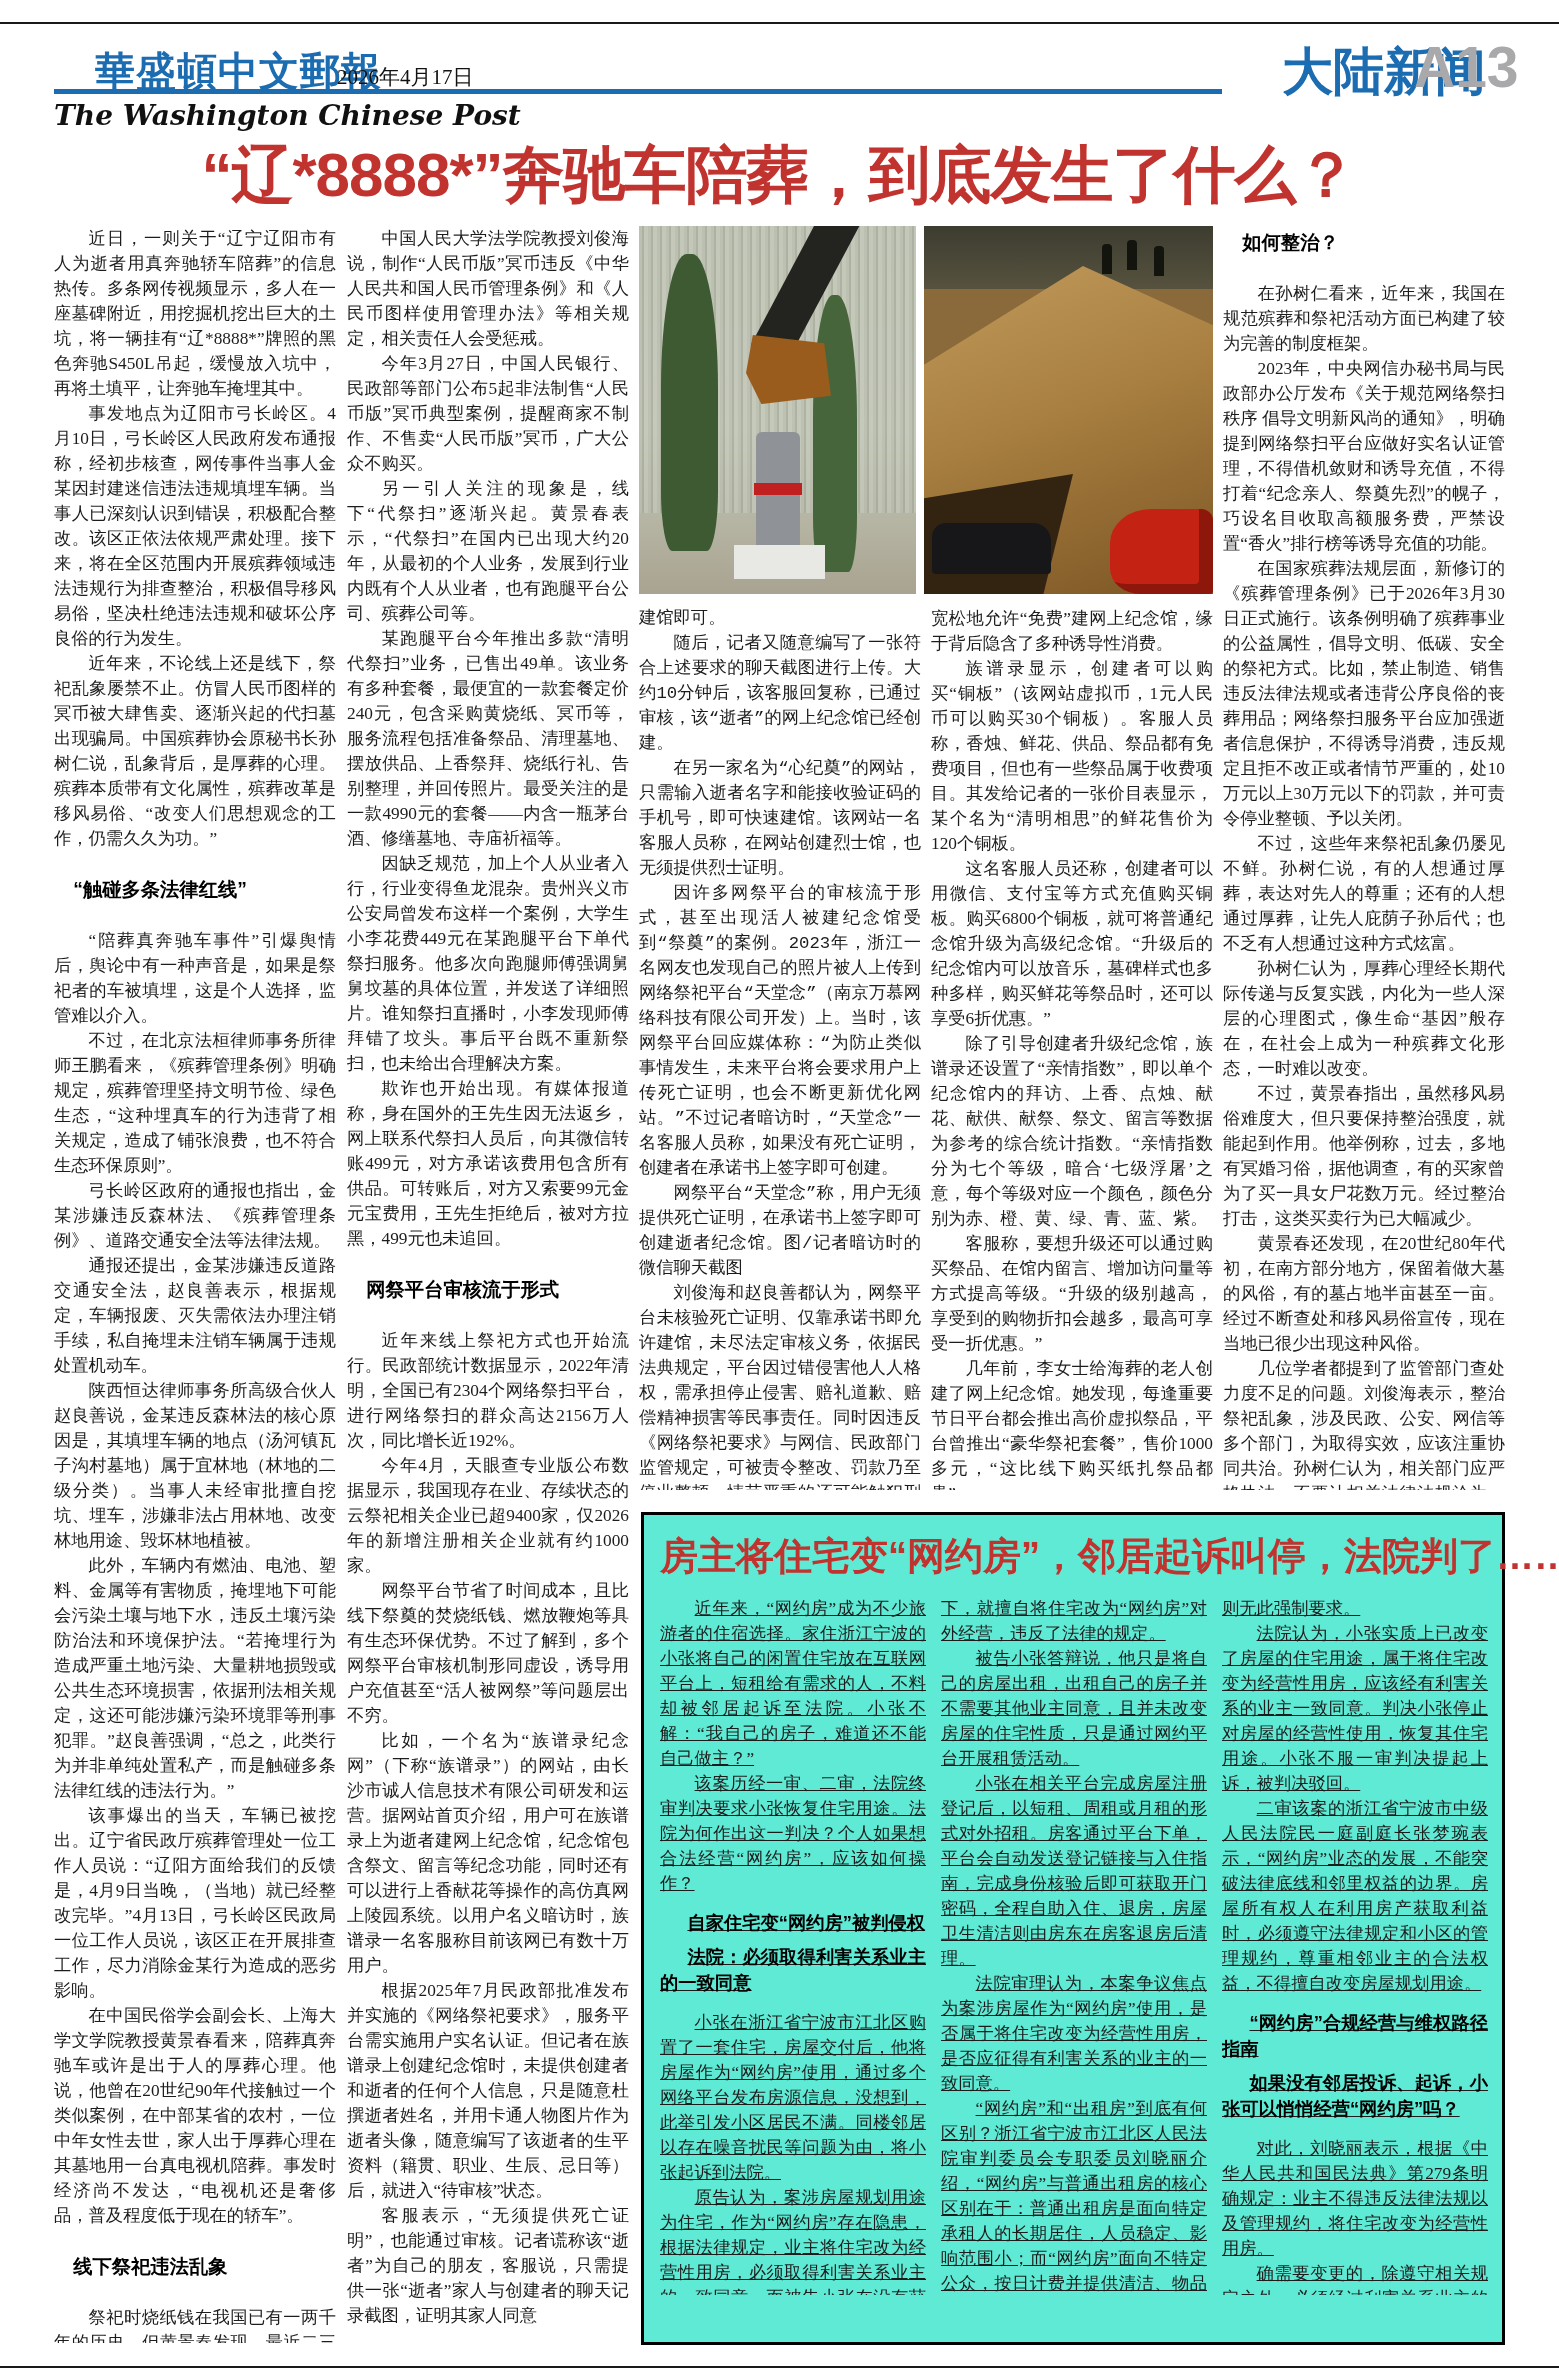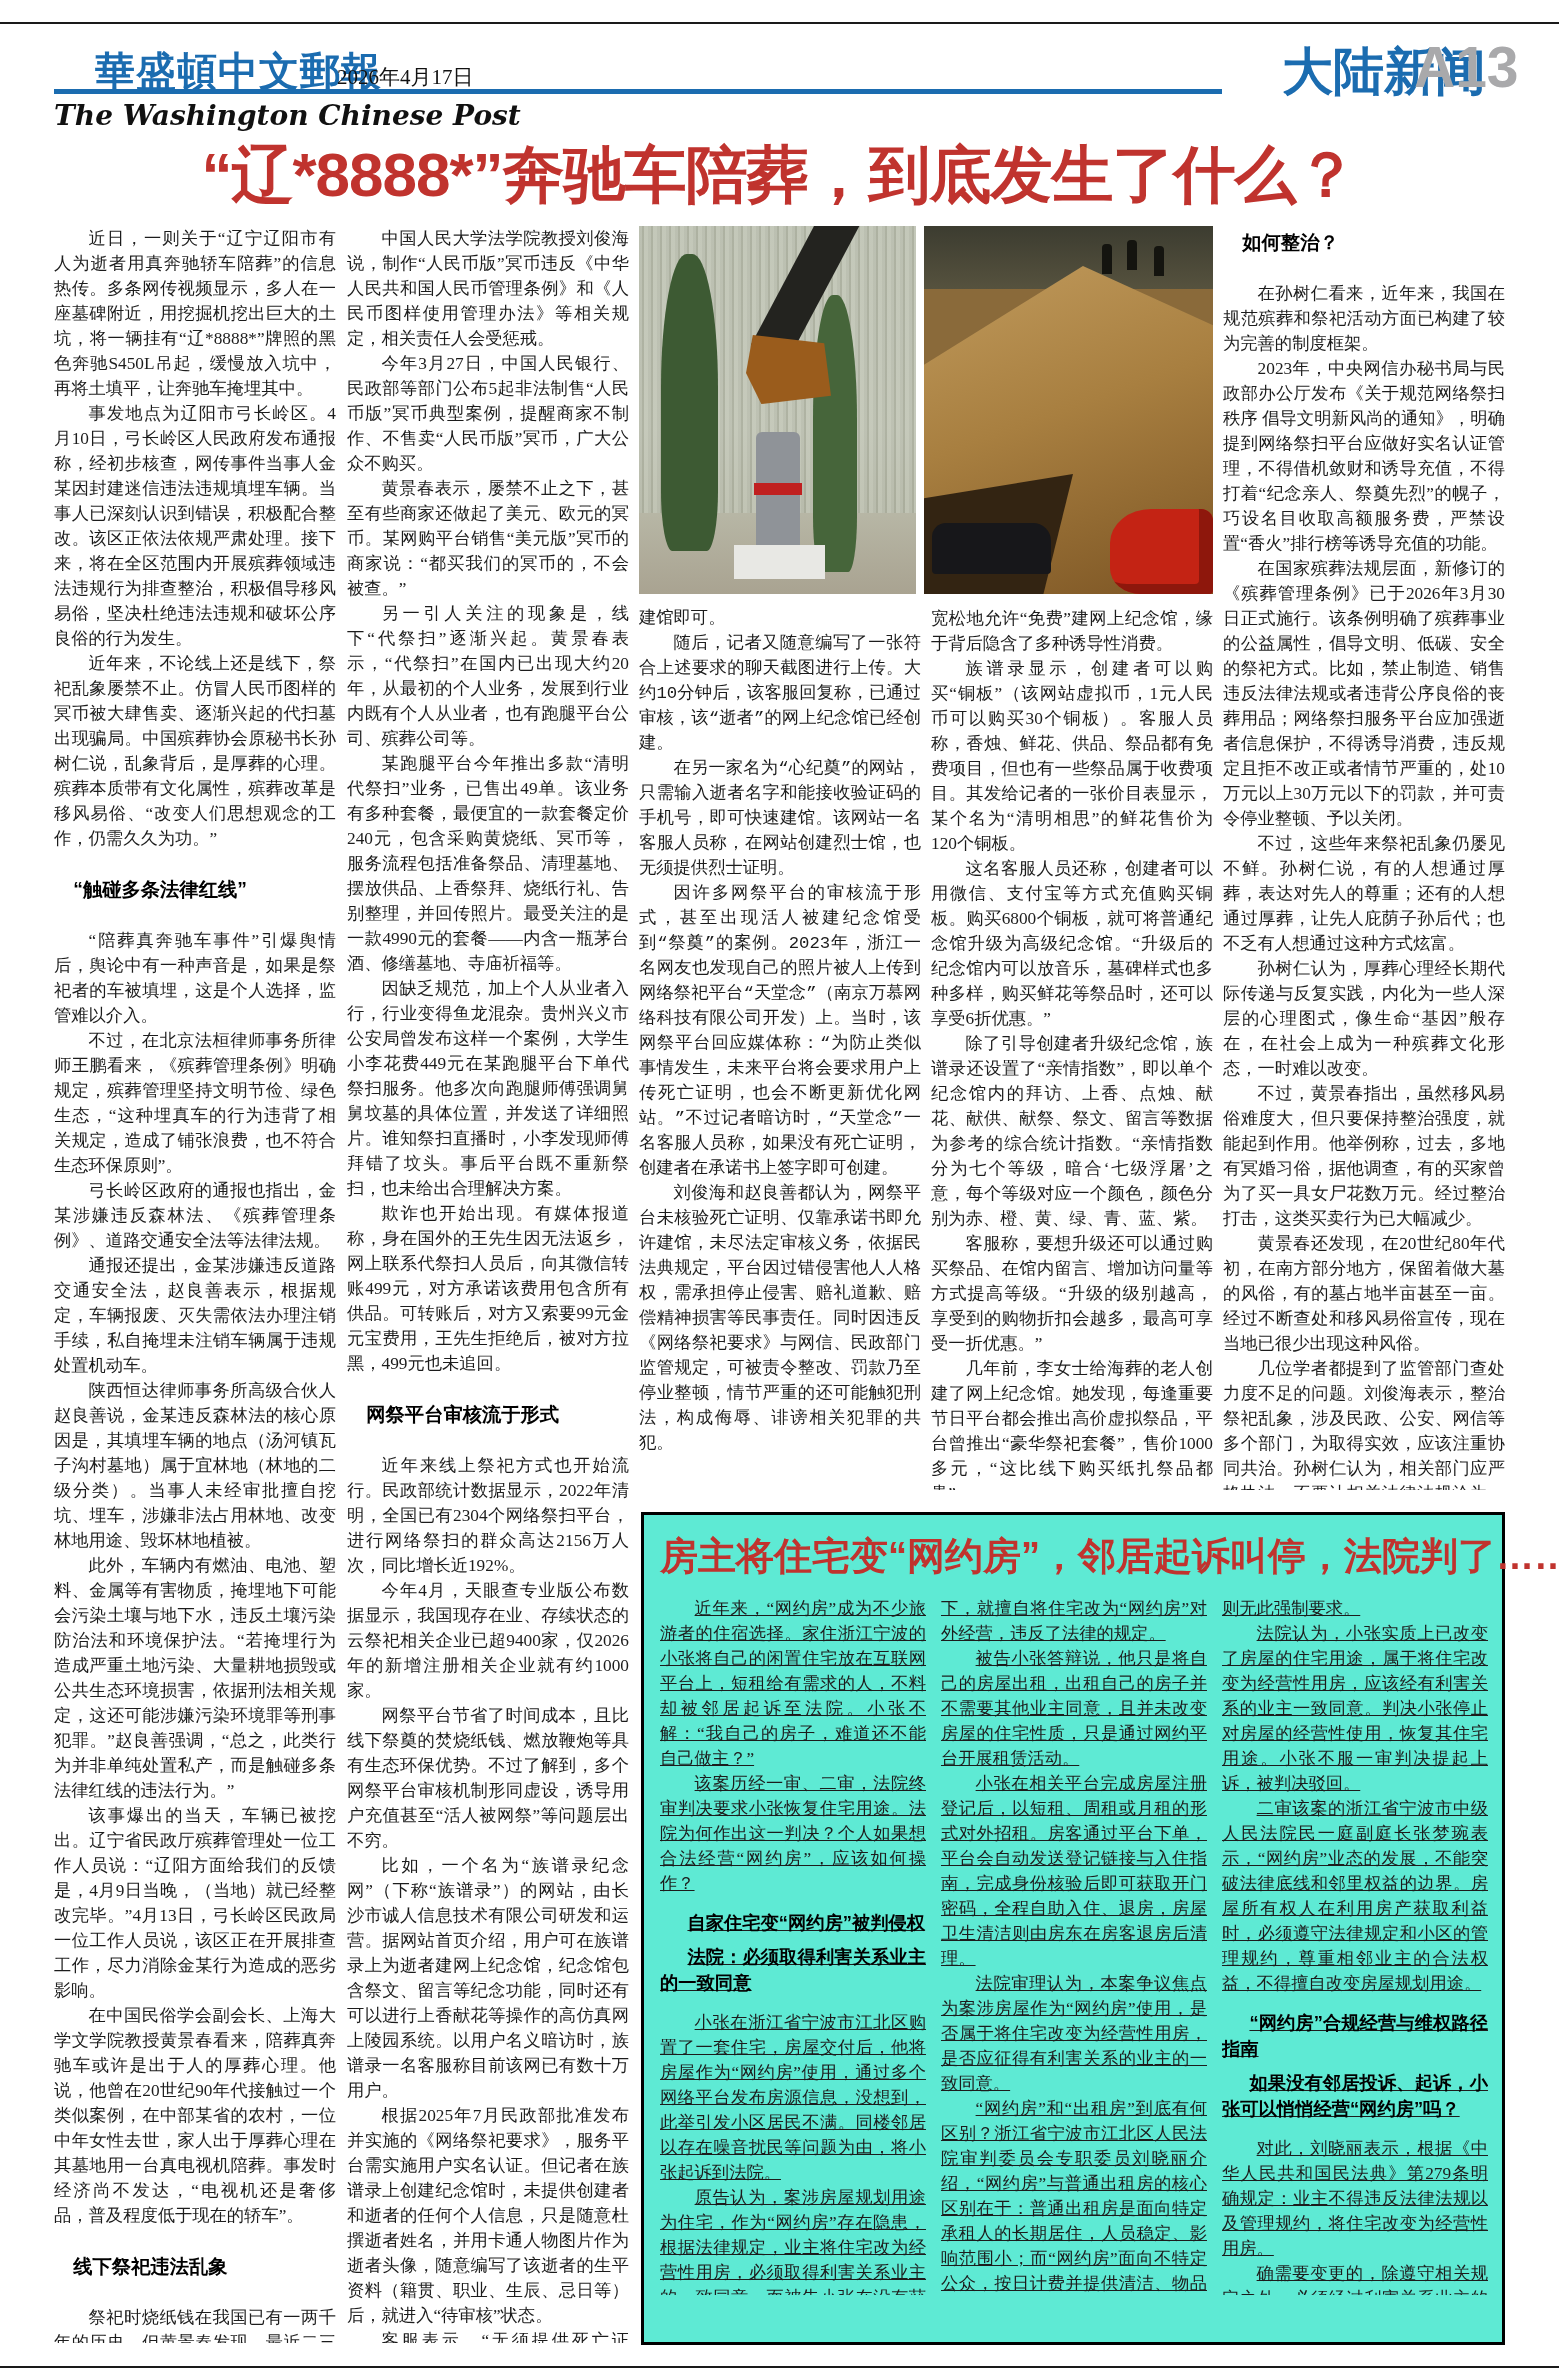--- a/index.html
+++ b/index.html
@@ -99,21 +99,20 @@
     <p class="para">陕西恒达律师事务所高级合伙人赵良善说，金某违反森林法的核心原因是，其填埋车辆的地点（汤河镇瓦子沟村墓地）属于宜林地（林地的二级分类）。当事人未经审批擅自挖坑、埋车，涉嫌非法占用林地、改变林地用途、毁坏林地植被。</p>
     <p class="para">此外，车辆内有燃油、电池、塑料、金属等有害物质，掩埋地下可能会污染土壤与地下水，违反土壤污染防治法和环境保护法。“若掩埋行为造成严重土地污染、大量耕地损毁或公共生态环境损害，依据刑法相关规定，这还可能涉嫌污染环境罪等刑事犯罪。”赵良善强调，“总之，此类行为并非单纯处置私产，而是触碰多条法律红线的违法行为。”</p>
     <p class="para">该事爆出的当天，车辆已被挖出。辽宁省民政厅殡葬管理处一位工作人员说：“辽阳方面给我们的反馈是，4月9日当晚，（当地）就已经整改完毕。”4月13日，弓长岭区民政局一位工作人员说，该区正在开展排查工作，尽力消除金某行为造成的恶劣影响。</p>
     <p class="para">在中国民俗学会副会长、上海大学文学院教授黄景春看来，陪葬真奔驰车或许是出于人的厚葬心理。他说，他曾在20世纪90年代接触过一个类似案例，在中部某省的农村，一位中年女性去世，家人出于厚葬心理在其墓地用一台真电视机陪葬。事发时经济尚不发达，“电视机还是奢侈品，普及程度低于现在的轿车”。</p>
     <p class="subhead">线下祭祀违法乱象</p>
     <p class="para">祭祀时烧纸钱在我国已有一两千年的历史。但黄景春发现，最近二三十年，市面上出现了外形酷似真币的冥币。</p>
   </div>
 <div id="col2" class="col">
     <p class="para">中国人民大学法学院教授刘俊海说，制作“人民币版”冥币违反《中华人民共和国人民币管理条例》和《人民币图样使用管理办法》等相关规定，相关责任人会受惩戒。</p>
     <p class="para">今年3月27日，中国人民银行、民政部等部门公布5起非法制售“人民币版”冥币典型案例，提醒商家不制作、不售卖“人民币版”冥币，广大公众不购买。</p>
-    <p class="para">黄景春表示，屡禁不止之下，甚至有些商家还做起了美元、欧元的冥币。某网购平台销售“美元版”冥币的商家说：“都买我们的冥币的，不会被查。”</p>
     <p class="para">另一引人关注的现象是，线下“代祭扫”逐渐兴起。黄景春表示，“代祭扫”在国内已出现大约20年，从最初的个人业务，发展到行业内既有个人从业者，也有跑腿平台公司、殡葬公司等。</p>
     <p class="para">某跑腿平台今年推出多款“清明代祭扫”业务，已售出49单。该业务有多种套餐，最便宜的一款套餐定价240元，包含采购黄烧纸、冥币等，服务流程包括准备祭品、清理墓地、摆放供品、上香祭拜、烧纸行礼、告别整理，并回传照片。最受关注的是一款4990元的套餐——内含一瓶茅台酒、修缮墓地、寺庙祈福等。</p>
     <p class="para">因缺乏规范，加上个人从业者入行，行业变得鱼龙混杂。贵州兴义市公安局曾发布这样一个案例，大学生小李花费449元在某跑腿平台下单代祭扫服务。他多次向跑腿师傅强调舅舅坟墓的具体位置，并发送了详细照片。谁知祭扫直播时，小李发现师傅拜错了坟头。事后平台既不重新祭扫，也未给出合理解决方案。</p>
     <p class="para">欺诈也开始出现。有媒体报道称，身在国外的王先生因无法返乡，网上联系代祭扫人员后，向其微信转账499元，对方承诺该费用包含所有供品。可转账后，对方又索要99元金元宝费用，王先生拒绝后，被对方拉黑，499元也未追回。</p>
     <p class="subhead">网祭平台审核流于形式</p>
     <p class="para">近年来线上祭祀方式也开始流行。民政部统计数据显示，2022年清明，全国已有2304个网络祭扫平台，进行网络祭扫的群众高达2156万人次，同比增长近192%。</p>
     <p class="para">今年4月，天眼查专业版公布数据显示，我国现存在业、存续状态的云祭祀相关企业已超9400家，仅2026年的新增注册相关企业就有约1000家。</p>
     <p class="para">网祭平台节省了时间成本，且比线下祭奠的焚烧纸钱、燃放鞭炮等具有生态环保优势。不过了解到，多个网祭平台审核机制形同虚设，诱导用户充值甚至“活人被网祭”等问题层出不穷。</p>
     <p class="para">比如，一个名为“族谱录纪念网”（下称“族谱录”）的网站，由长沙市诚人信息技术有限公司研发和运营。据网站首页介绍，用户可在族谱录上为逝者建网上纪念馆，纪念馆包含祭文、留言等纪念功能，同时还有可以进行上香献花等操作的高仿真网上陵园系统。以用户名义暗访时，族谱录一名客服称目前该网已有数十万用户。</p>
     <p class="para">根据2025年7月民政部批准发布并实施的《网络祭祀要求》，服务平台需实施用户实名认证。但记者在族谱录上创建纪念馆时，未提供创建者和逝者的任何个人信息，只是随意杜撰逝者姓名，并用卡通人物图片作为逝者头像，随意编写了该逝者的生平资料（籍贯、职业、生辰、忌日等）后，就进入“待审核”状态。</p>
@@ -138,20 +137,21 @@
   <div class="pit"></div>
   <div class="carblack"></div>
   <div class="carred"></div>
 </div>
 
 <div id="col3" class="col">
     <p class="para cont">建馆即可。</p>
     <p class="para">随后，记者又随意编写了一张符合上述要求的聊天截图进行上传。大约10分钟后，该客服回复称，已通过审核，该“逝者”的网上纪念馆已经创建。</p>
     <p class="para">在另一家名为“心纪奠”的网站，只需输入逝者名字和能接收验证码的手机号，即可快速建馆。该网站一名客服人员称，在网站创建烈士馆，也无须提供烈士证明。</p>
     <p class="para">因许多网祭平台的审核流于形式，甚至出现活人被建纪念馆受到“祭奠”的案例。2023年，浙江一名网友也发现自己的照片被人上传到网络祭祀平台“天堂念”（南京万慕网络科技有限公司开发）上。当时，该网祭平台回应媒体称：“为防止类似事情发生，未来平台将会要求用户上传死亡证明，也会不断更新优化网站。”不过记者暗访时，“天堂念”一名客服人员称，如果没有死亡证明，创建者在承诺书上签字即可创建。</p>
+    <p class="para">网祭平台“天堂念”称，用户无须提供死亡证明，在承诺书上签字即可创建逝者纪念馆。图/记者暗访时的微信聊天截图</p>
     <p class="para">刘俊海和赵良善都认为，网祭平台未核验死亡证明、仅靠承诺书即允许建馆，未尽法定审核义务，依据民法典规定，平台因过错侵害他人人格权，需承担停止侵害、赔礼道歉、赔偿精神损害等民事责任。同时因违反《网络祭祀要求》与网信、民政部门监管规定，可被责令整改、罚款乃至停业整顿，情节严重的还可能触犯刑法，构成侮辱、诽谤相关犯罪的共犯。</p>
   </div>
 <div id="col4" class="col">
     <p class="para cont">宽松地允许“免费”建网上纪念馆，缘于背后隐含了多种诱导性消费。</p>
     <p class="para">族谱录显示，创建者可以购买“铜板”（该网站虚拟币，1元人民币可以购买30个铜板）。客服人员称，香烛、鲜花、供品、祭品都有免费项目，但也有一些祭品属于收费项目。其发给记者的一张价目表显示，某个名为“清明相思”的鲜花售价为120个铜板。</p>
     <p class="para">这名客服人员还称，创建者可以用微信、支付宝等方式充值购买铜板。购买6800个铜板，就可将普通纪念馆升级为高级纪念馆。“升级后的纪念馆内可以放音乐，墓碑样式也多种多样，购买鲜花等祭品时，还可以享受6折优惠。”</p>
     <p class="para">除了引导创建者升级纪念馆，族谱录还设置了“亲情指数”，即以单个纪念馆内的拜访、上香、点烛、献花、献供、献祭、祭文、留言等数据为参考的综合统计指数。“亲情指数分为七个等级，暗合‘七级浮屠’之意，每个等级对应一个颜色，颜色分别为赤、橙、黄、绿、青、蓝、紫。</p>
     <p class="para">客服称，要想升级还可以通过购买祭品、在馆内留言、增加访问量等方式提高等级。“升级的级别越高，享受到的购物折扣会越多，最高可享受一折优惠。”</p>
     <p class="para">几年前，李女士给海葬的老人创建了网上纪念馆。她发现，每逢重要节日平台都会推出高价虚拟祭品，平台曾推出“豪华祭祀套餐”，售价1000多元，“这比线下购买纸扎祭品都贵”。</p>
   </div>

